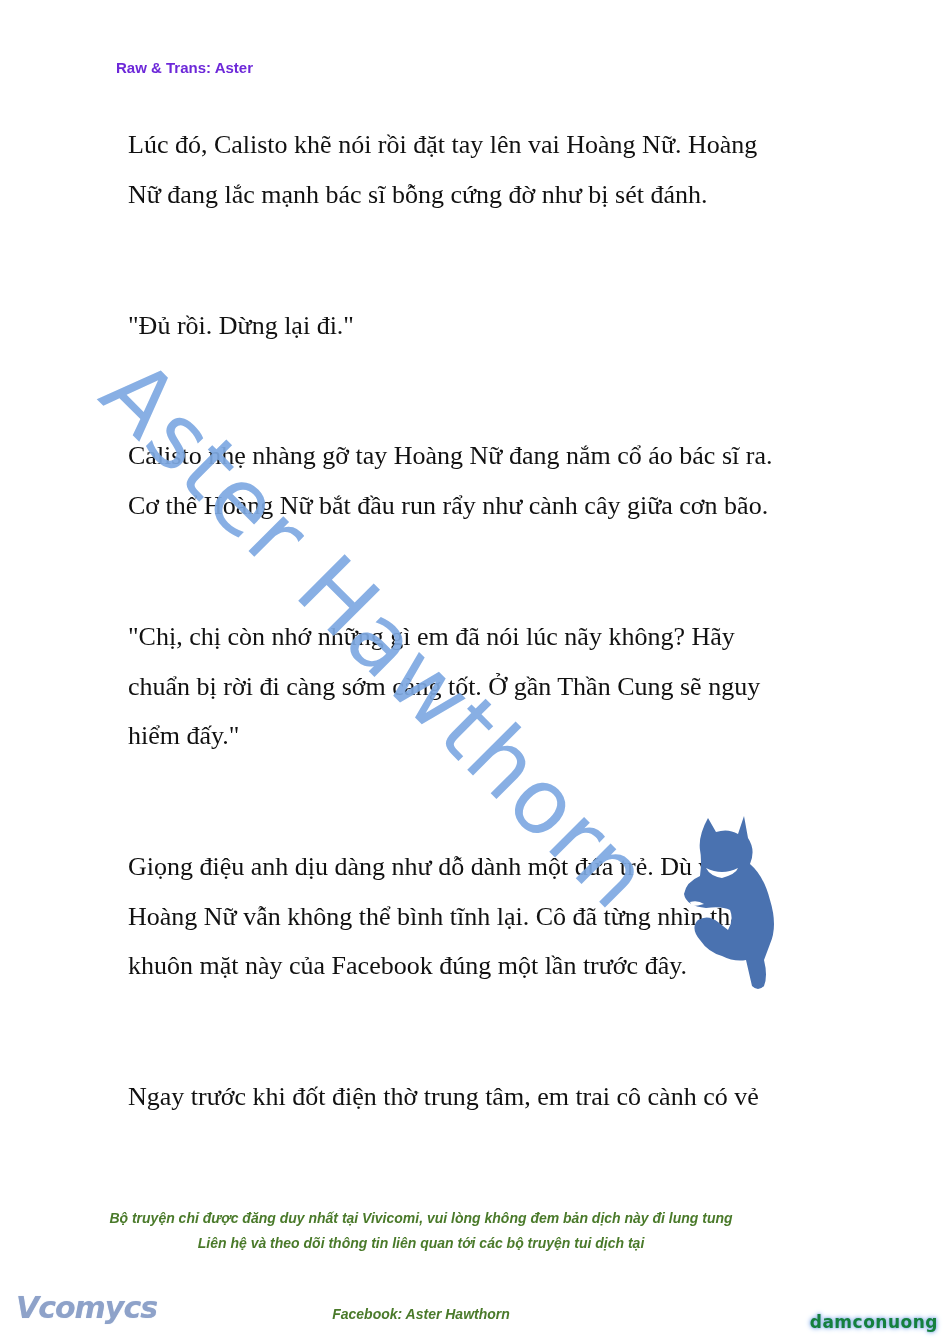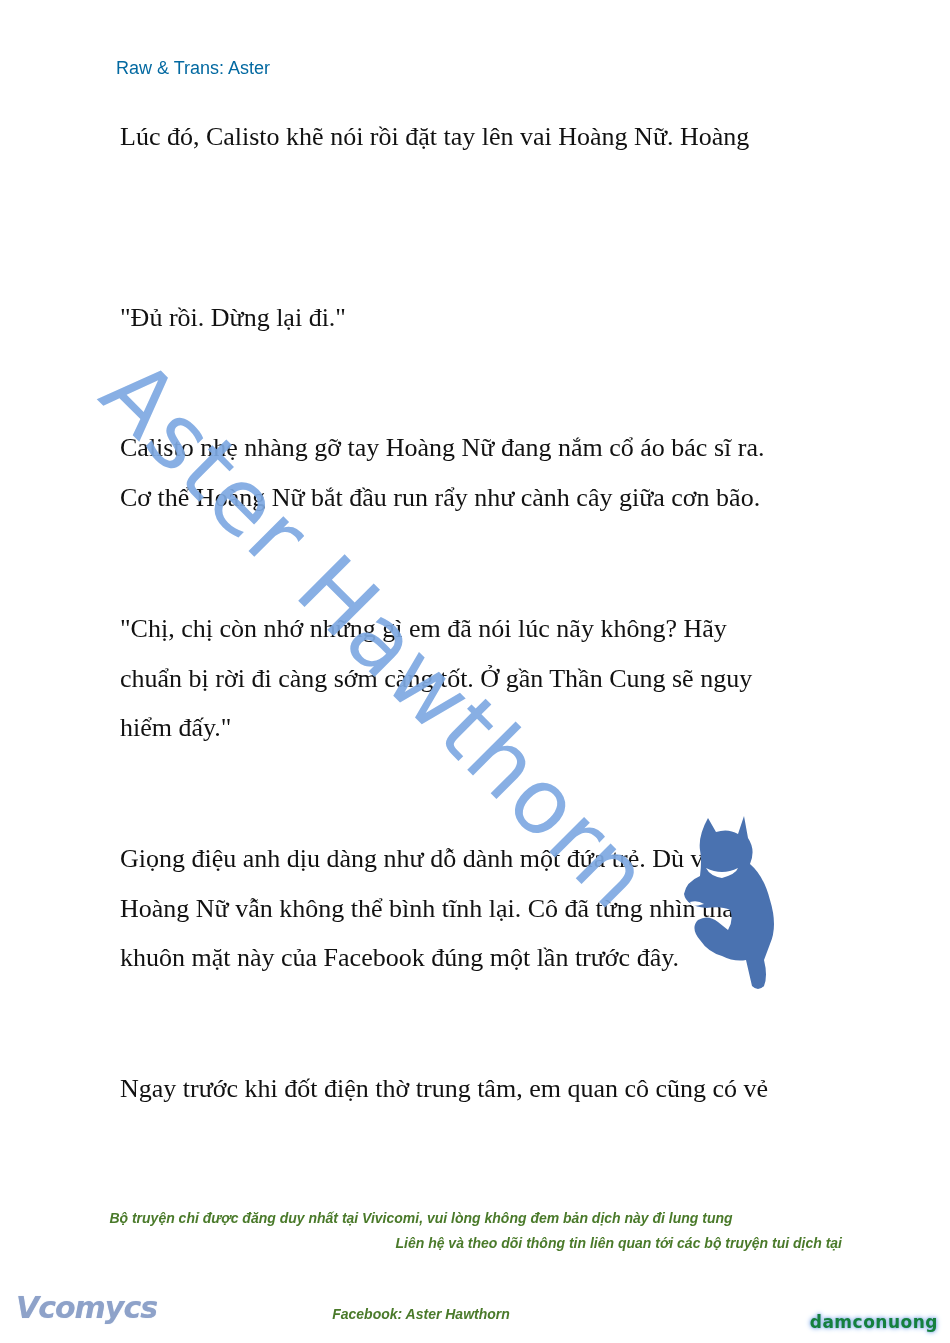--- a/index.html
+++ b/index.html
@@ -9,33 +9,34 @@
       background: #ffffff;
       position: relative;
       overflow: hidden;
       font-family: "Liberation Serif", serif;
     }
     .credit {
       position: absolute;
       left: 116px;
       top: 59px;
       font-family: "Liberation Sans", sans-serif;
-      font-size: 18px;
-      color: #0369a1;
+      font-size: 15px;
+      color: #6d28d9;
       line-height: 18px;
+      font-weight: bold;
     }
     .body-text {
       position: absolute;
       left: 116px;
       width: 730px;
       font-family: "Liberation Serif", serif;
       font-size: 26px;
       color: #111;
       line-height: 49.5px;
-      margin: 4px;
+      margin: 12px;
       white-space: nowrap;
     }
     .body-text span { display: block; }
     .footer-note {
       position: absolute;
       left: 0;
       width: 842px;
       text-align: center;
       font-family: "Liberation Sans", sans-serif;
       font-style: italic;
@@ -98,20 +99,21 @@
       line-height: 1;
     }
   </style>
 </head>
 <body>
 
 <div class="credit">Raw &amp; Trans: Aster</div>
 
 <p class="body-text" style="top:108px;">
   <span>Lúc đó, Calisto khẽ nói rồi đặt tay lên vai Hoàng Nữ. Hoàng</span>
+  <span>Nữ đang lắc mạnh bác sĩ bỗng cứng đờ như bị sét đánh.</span>
 </p>
 
 <p class="body-text" style="top:289px;">
   <span>"Đủ rồi. Dừng lại đi."</span>
 </p>
 
 <p class="body-text" style="top:419px;">
   <span>Calisto nhẹ nhàng gỡ tay Hoàng Nữ đang nắm cổ áo bác sĩ ra.</span>
   <span>Cơ thể Hoàng Nữ bắt đầu run rẩy như cành cây giữa cơn bão.</span>
 </p>
@@ -122,21 +124,21 @@
   <span>hiểm đấy."</span>
 </p>
 
 <p class="body-text" style="top:830px;">
   <span>Giọng điệu anh dịu dàng như dỗ dành một đứa trẻ. Dù vậy,</span>
   <span>Hoàng Nữ vẫn không thể bình tĩnh lại. Cô đã từng nhìn thấy</span>
   <span>khuôn mặt này của Facebook đúng một lần trước đây.</span>
 </p>
 
 <p class="body-text" style="top:1060px;">
-  <span>Ngay trước khi đốt điện thờ trung tâm, em quan cô cũng có vẻ</span>
+  <span>Ngay trước khi đốt điện thờ trung tâm, em trai cô cành có vẻ</span>
 </p>
 
 <div class="watermark-text" style="left:150px; top:345px; transform: rotate(45deg); transform-origin: 0 0;">Aster Hawthorn</div>
 
 <svg class="cat" viewBox="0 0 110 185" xmlns="http://www.w3.org/2000/svg">
   <path fill="#4a72b0" d="
     M36 8
     L44 22
     Q56 18 66 24
     L72 6
@@ -157,17 +159,17 @@
     Q50 96 34 98
     Q14 96 12 84
     Q14 72 28 66
     Q30 50 28 40
     Q26 26 36 8 Z"></path>
   <path fill="#ffffff" d="M34 58 Q50 66 66 58 Q64 64 50 68 Q38 66 34 58 Z"></path>
   <path fill="#ffffff" d="M18 92 Q26 90 32 94 Q26 96 20 96 Z"></path>
 </svg>
 
 <div class="footer-note" style="top:1206px;">Bộ truyện chỉ được đăng duy nhất tại Vivicomi, vui lòng không đem bản dịch này đi lung tung</div>
-<div class="footer-note" style="top:1231px;text-align:right;">Liên hệ và theo dõi thông tin liên quan tới các bộ truyện tui dịch tại</div>
+<div class="footer-note" style="top:1231px;">Liên hệ và theo dõi thông tin liên quan tới các bộ truyện tui dịch tại</div>
 <div class="footer-note" style="top:1302px;">Facebook: Aster Hawthorn</div>
 
 <div class="logo-left">Vcomycs</div>
 <div class="logo-right">damconuong</div>
 
 </body></html>

